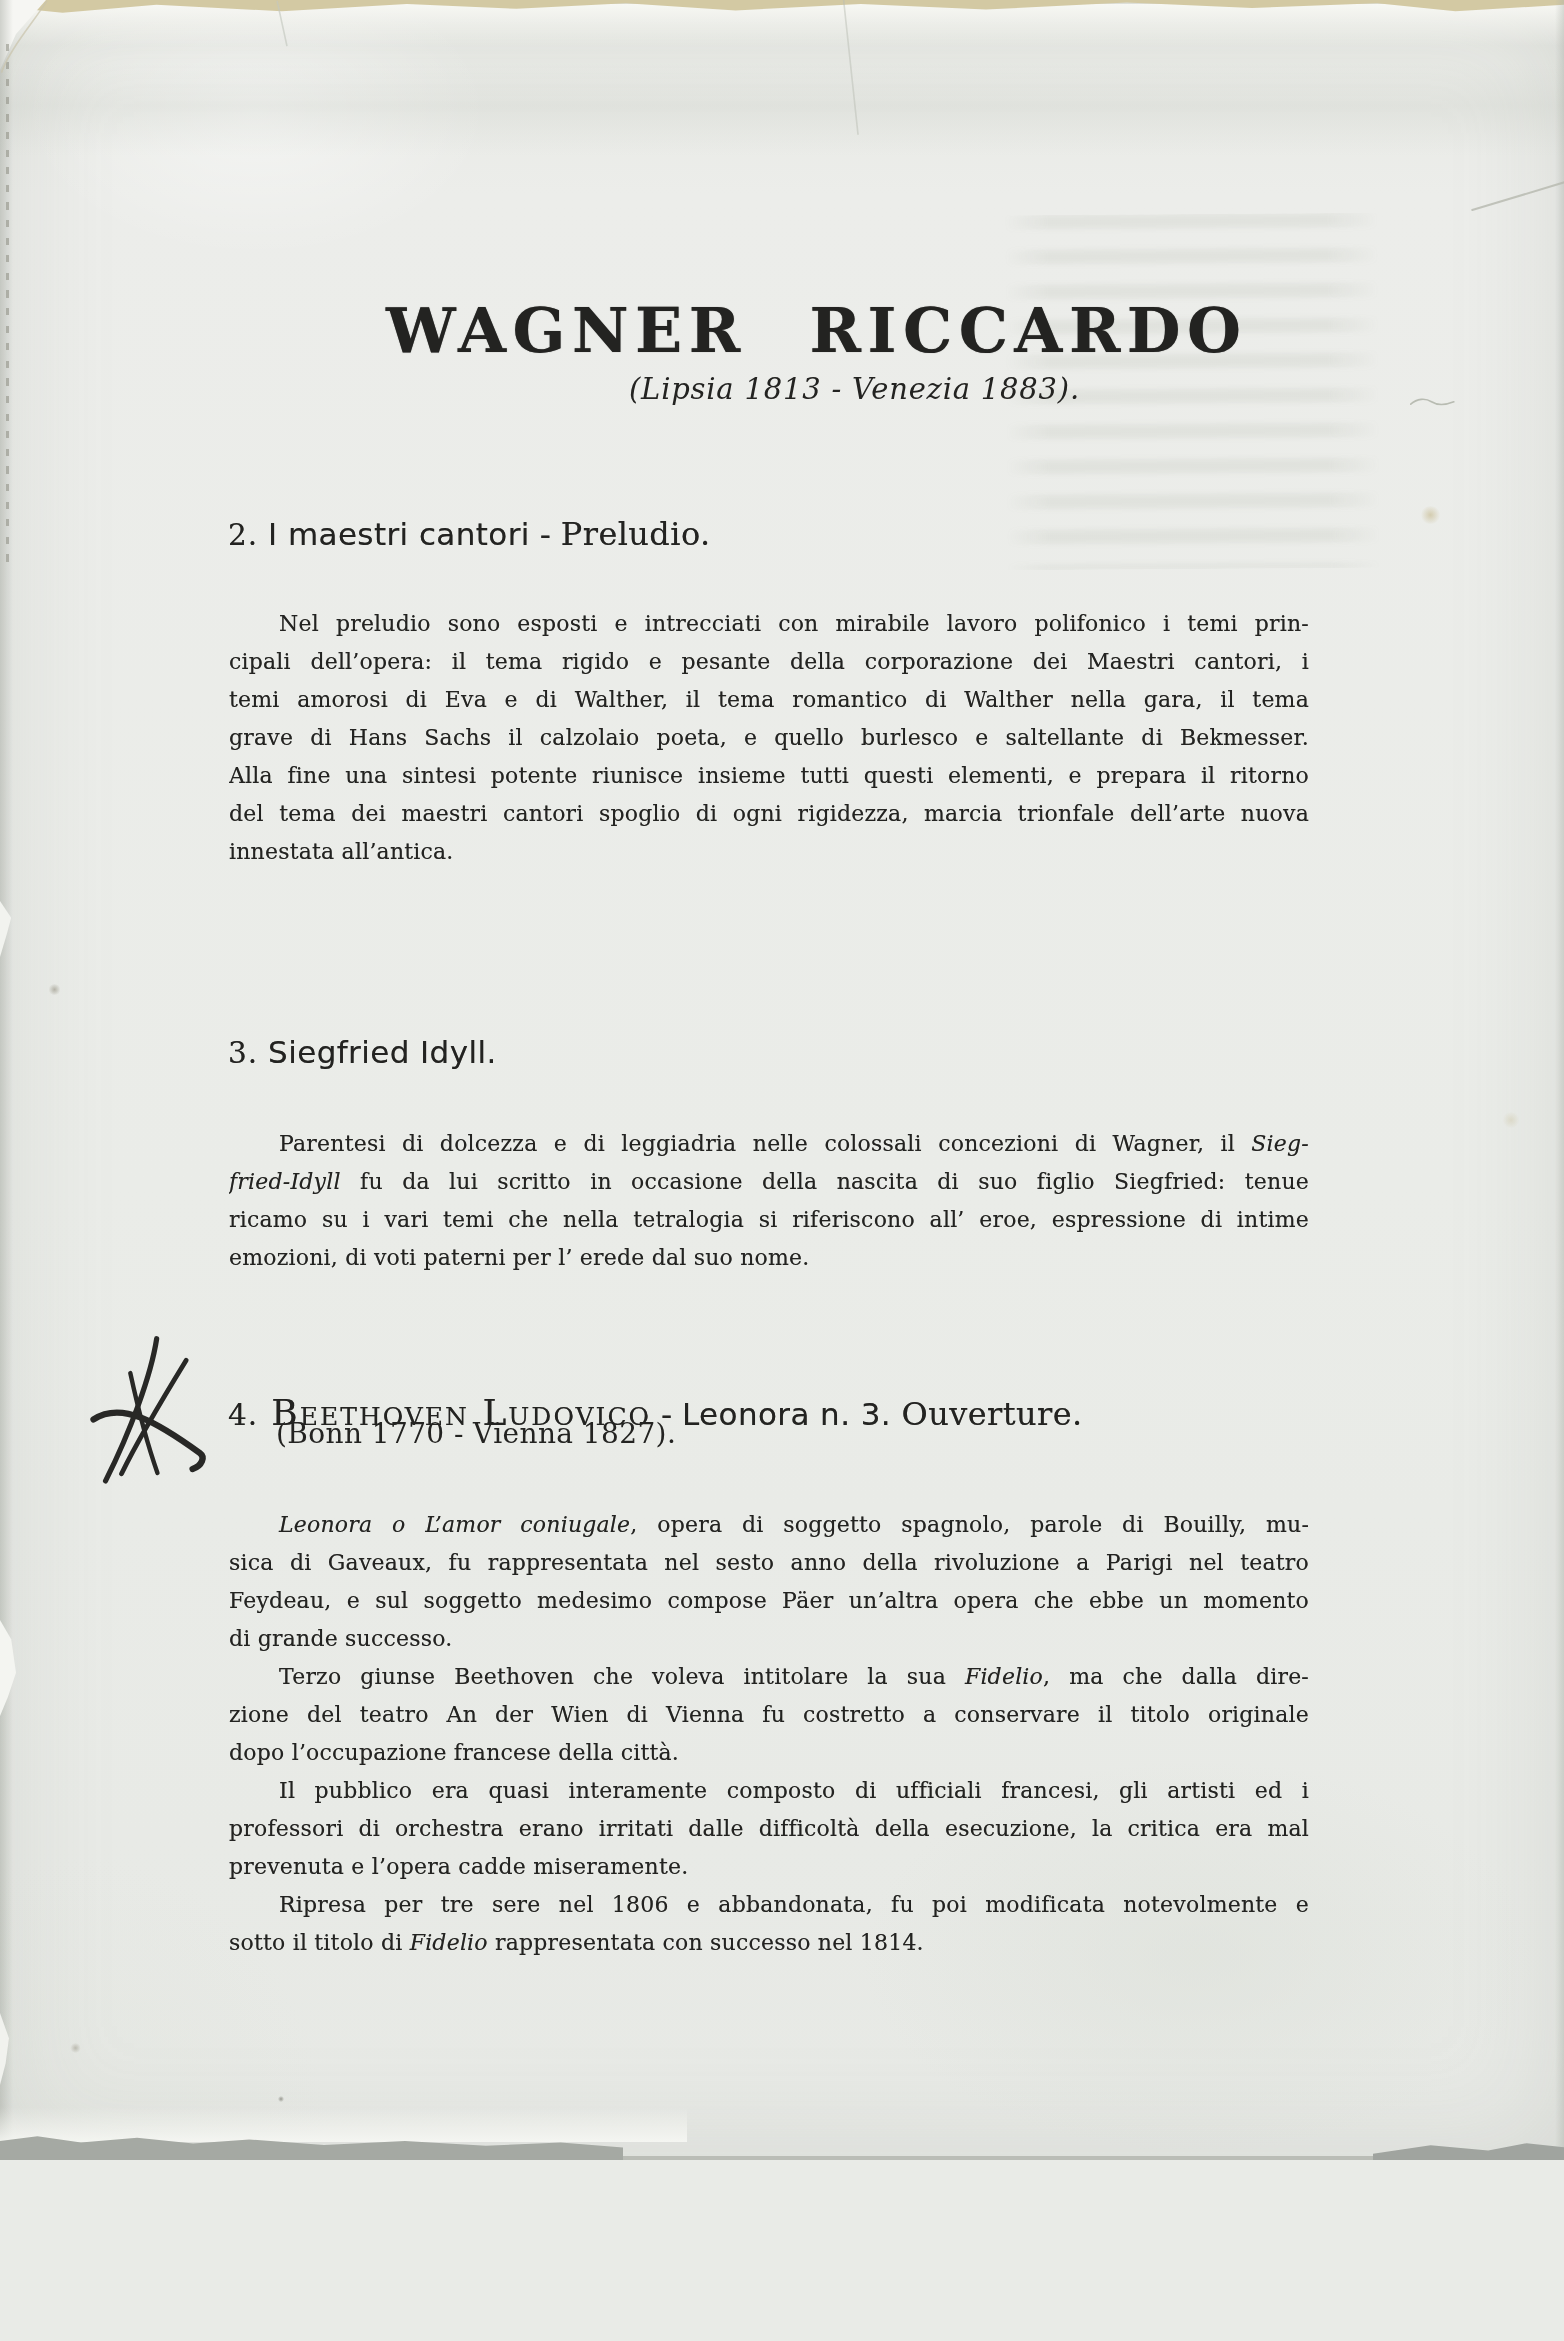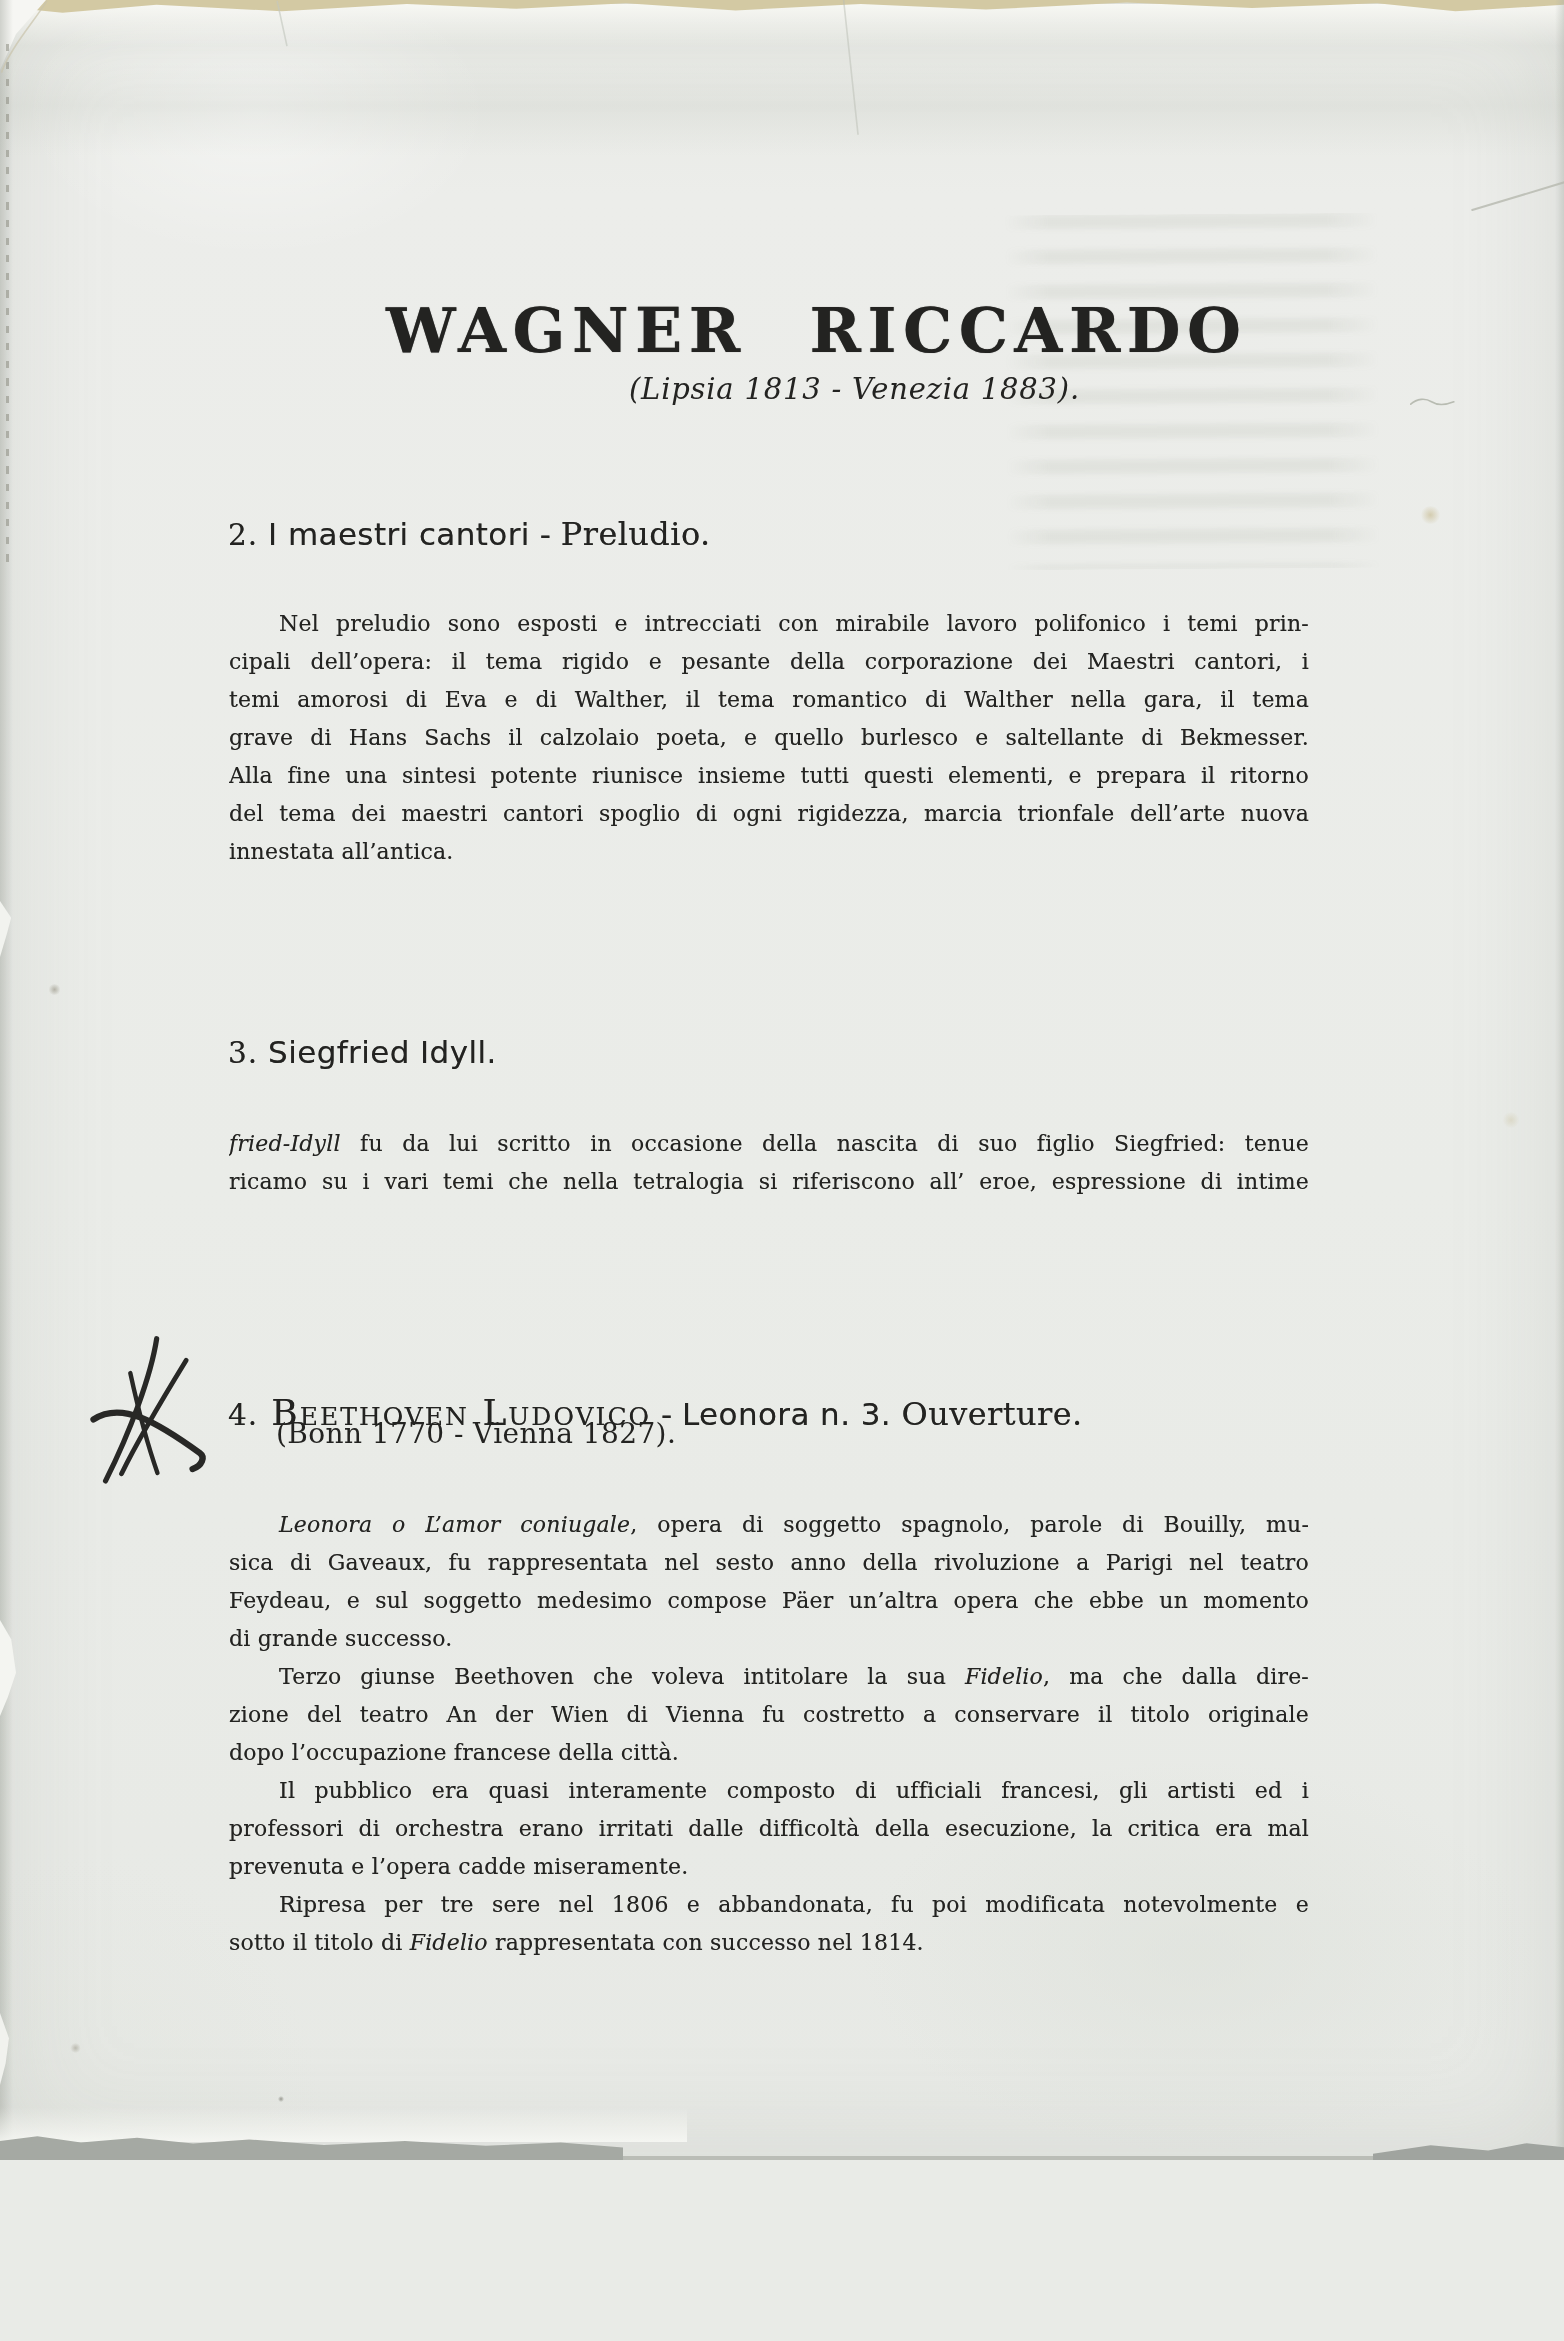--- a/index.html
+++ b/index.html
@@ -108,22 +108,24 @@
         <div class="line"><span>grave di Hans Sachs il calzolaio poeta, e quello burlesco e saltellante di Bekmesser.</span></div>
         <div class="line"><span>Alla fine una sintesi potente riunisce insieme tutti questi elementi, e prepara il ritorno</span></div>
         <div class="line"><span>del tema dei maestri cantori spoglio di ogni rigidezza, marcia trionfale dell’arte nuova</span></div>
         <div class="line last"><span>innestata all’antica.</span></div>
       </div>
     </div>
 
   <div id="h3" class="heading"><span class="num">3.</span><span class="sans"> Siegfried Idyll.</span></div>
   <div id="p-sec3" class="textcol">
       <div class="para">
+        <div class="line indent"><span>Parentesi di dolcezza e di leggiadria nelle colossali concezioni di Wagner, il </span><span class="it">Sieg-</span></div>
         <div class="line"><span class="it">fried-Idyll</span><span> fu da lui scritto in occasione della nascita di suo figlio Siegfried: tenue</span></div>
         <div class="line"><span>ricamo su i vari temi che nella tetralogia si riferiscono all’ eroe, espressione di intime</span></div>
+        <div class="line last"><span>emozioni, di voti paterni per l’ erede dal suo nome.</span></div>
       </div>
     </div>
 
   <div id="h4" class="heading"><span class="num">4.</span><span class="caps"> Beethoven Ludovico</span><span class="sep"> - </span><span class="sans">Leonora n. 3.</span><span class="serif"> Ouverture.</span></div>
   <div class="subheading">(Bonn 1770 - Vienna 1827).</div>
   <div id="p-sec4" class="textcol">
       <div class="para">
         <div class="line indent"><span class="it">Leonora o L’amor coniugale</span><span>, opera di soggetto spagnolo, parole di Bouilly, mu-</span></div>
         <div class="line"><span>sica di Gaveaux, fu rappresentata nel sesto anno della rivoluzione a Parigi nel teatro</span></div>
         <div class="line"><span>Feydeau, e sul soggetto medesimo compose Päer un’altra opera che ebbe un momento</span></div>

